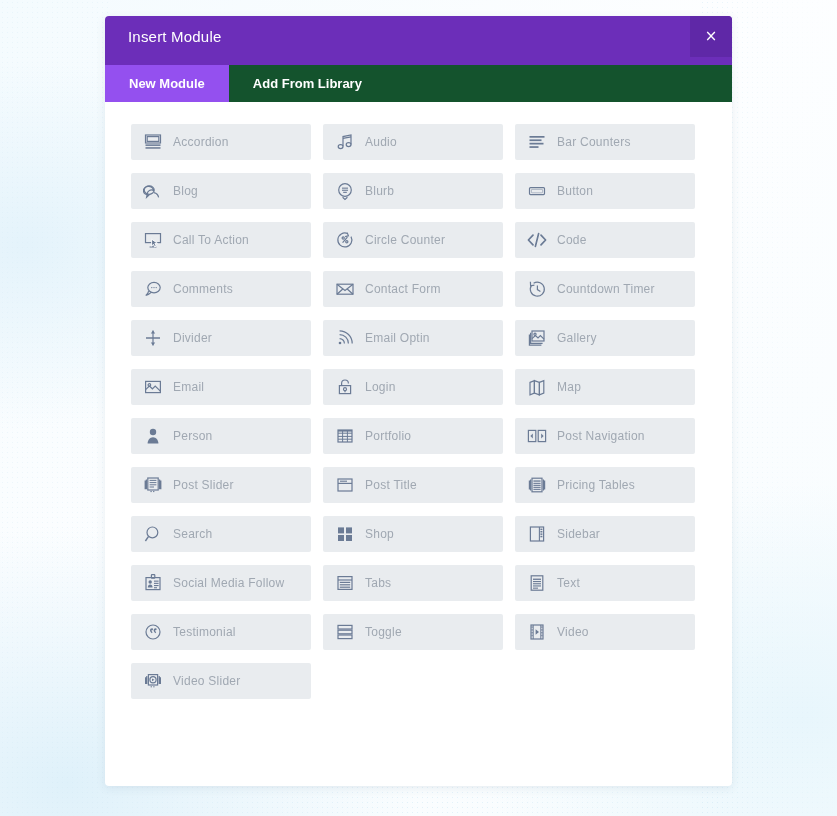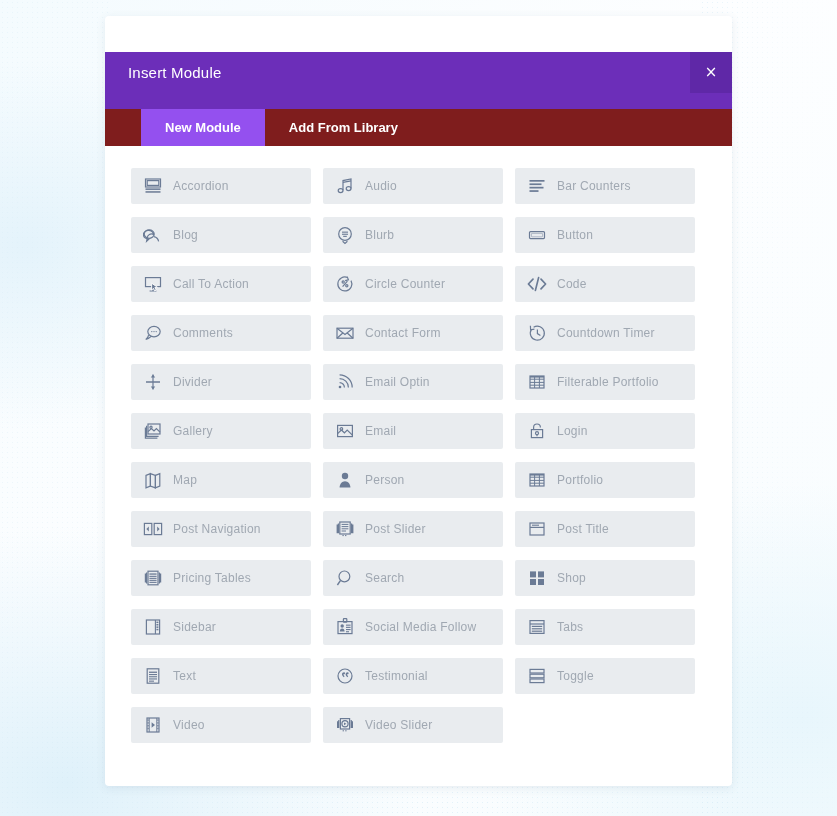--- a/index.html
+++ b/index.html
@@ -58,24 +58,23 @@
     top: 16px;
     width: 627px;
     height: 770px;
     background: #ffffff;
     border-radius: 4px;
     overflow: hidden;
     box-shadow: 0 2px 10px rgba(60,90,120,0.10);
   }
 
   .modal-titlebar {
-    height: 57px;
+    height: 49px;
     background: #6c2eb9;
     position: relative;
-    margin-top: 36px;
   }
   .modal-title {
     position: absolute;
     left: 23px;
     top: 0;
     line-height: 41px;
     color: #ffffff;
     font-size: 15px;
     letter-spacing: 0.2px;
   }
@@ -89,23 +88,22 @@
     color: #ffffff;
     font-size: 15px;
     line-height: 41px;
     text-align: center;
     cursor: pointer;
     font-family: "DejaVu Sans", sans-serif;
   }
 
   .modal-tabs {
     height: 37px;
-    background: #7f1d1d;
+    background: #14532d;
     display: flex;
-    padding-left: 36px;
   }
   .tab {
     height: 37px;
     line-height: 37px;
     color: #ffffff;
     font-size: 13px;
     font-weight: bold;
     padding: 0 24px;
     cursor: pointer;
     white-space: nowrap;
@@ -316,30 +314,20 @@
         <div class="mod-item">
           <span class="mod-icon">
             <svg viewBox="0 0 20 20" width="20" height="20">
               <circle cx="5" cy="15" r="1.3" fill="currentColor"></circle>
               <path d="M4.6 10.6a4.8 4.8 0 0 1 4.8 4.8" fill="none" stroke="currentColor" stroke-width="1.2"></path>
               <path d="M4.6 6.6a8.8 8.8 0 0 1 8.8 8.8" fill="none" stroke="currentColor" stroke-width="1.2"></path>
               <path d="M4.6 2.8a12.6 12.6 0 0 1 12.6 12.6" fill="none" stroke="currentColor" stroke-width="1.2"></path>
             </svg>
           </span>
           <span class="mod-label">Email Optin</span>
-        </div>
-        <div class="mod-item">
-          <span class="mod-icon">
-            <svg viewBox="0 0 20 20" width="20" height="20">
-              <rect x="3" y="4" width="14" height="12" fill="none" stroke="currentColor" stroke-width="1.2"></rect>
-              <path d="M3 7.2h14M3 10.4h14M3 13.2h14M7.6 4v12M12.4 4v12" fill="none" stroke="currentColor" stroke-width="1"></path>
-              <rect x="3" y="4" width="14" height="1.6" fill="currentColor"></rect>
-            </svg>
-          </span>
-          <span class="mod-label">Filterable Portfolio</span>
         </div>
         <div class="mod-item">
           <span class="mod-icon">
             <svg viewBox="0 0 20 20" width="20" height="20">
               <rect x="5" y="3" width="12" height="10" fill="none" stroke="currentColor" stroke-width="1.2"></rect>
               <path d="M5 10.6l3.4 -3 2.6 2.4 2.4 -2.4 3.6 3.6" fill="none" stroke="currentColor" stroke-width="1.2"></path>
               <circle cx="8" cy="6.2" r="1.1" fill="none" stroke="currentColor" stroke-width="1.2"></circle>
               <path d="M3.6 4.8v10.6h12" fill="none" stroke="currentColor" stroke-width="1.2"></path>
               <path d="M2.4 6.6v10.6h12" fill="none" stroke="currentColor" stroke-width="1.2"></path>
             </svg>

